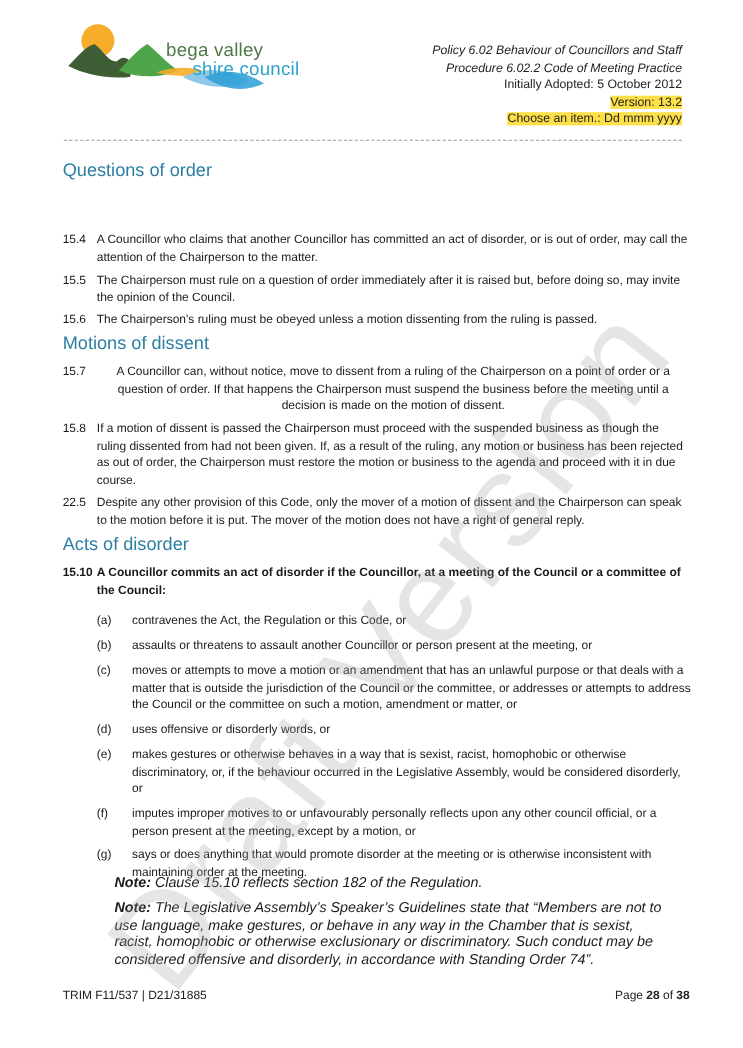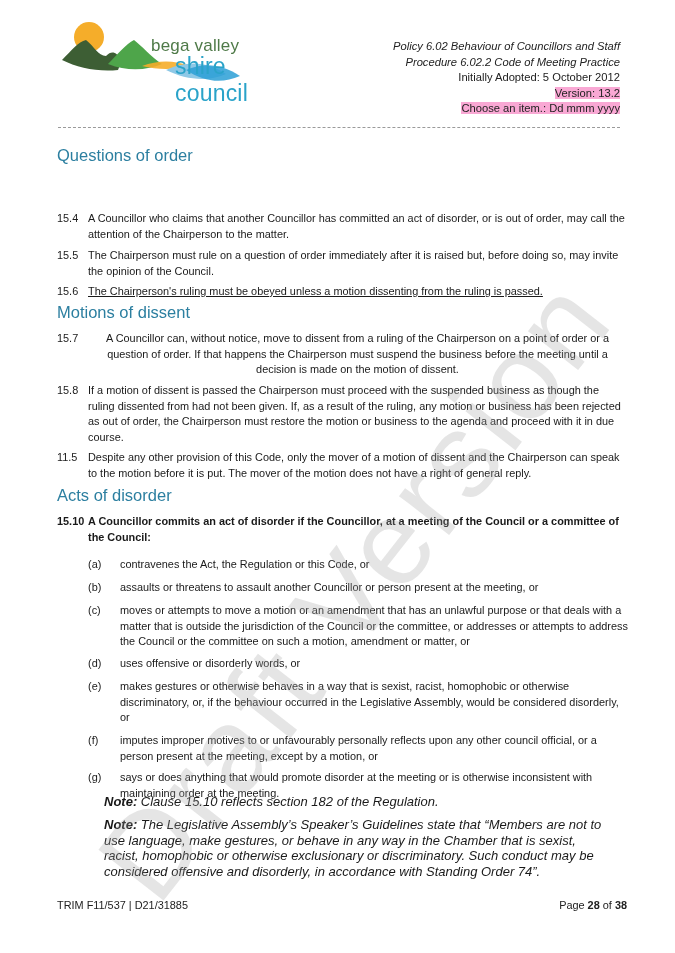--- a/index.html
+++ b/index.html
@@ -4,24 +4,24 @@
 <style>
   html, body { margin: 0; padding: 0; background: #ffffff; }
   body { width: 675px; height: 953px; position: relative; overflow: hidden;
          font-family: "Liberation Sans", "DejaVu Sans", sans-serif; color: #1a1a1a; }
   .page { position: absolute; left: 0; top: 0; width: 675px; height: 724px; }
 
   
   .logo { position: absolute; left: 58px; top: 20px; width: 240px; height: 76px; }
   .logo svg { position: absolute; left: 0; top: 0; }
   .logo-text-1 { position: absolute; left: 93px; top: 16px; font-size: 17px; color: #4f7a48; letter-spacing: 0.2px; }
-  .logo-text-2 { position: absolute; left: 117px; top: 33px; font-size: 23px; color: #2aa3c9; letter-spacing: 0.2px; }
+  .logo-text-2 { position: absolute; left: 117px; top: 33px; font-size: 17px; color: #2aa3c9; letter-spacing: 0.2px; }
   .header-right { position: absolute; right: 55px; top: 39px; text-align: right; font-size: 11.2px; line-height: 15.6px; color: #222; }
   .header-right .it { font-style: italic; }
-  .hl { background: #f9a8d4; }
+  .hl { background: #fde047; }
   .rule { position: absolute; left: 58px; right: 55px; top: 127px; border-top: 1px dashed #9a9a9a; }
 
   
   h2 { position: absolute; left: 57px; margin: 0; font-weight: normal; font-size: 16.5px; color: #2c7fa0; }
   .clause { position: absolute; left: 57px; width: 570px; font-size: 10.9px; line-height: 15.5px; }
   .clause .num { position: absolute; left: 0; top: 0; }
   .clause .txt { display: block; margin-left: 31px; }
   .sub { position: absolute; left: 88px; width: 540px; font-size: 10.9px; line-height: 15.5px; }
   .sub .lbl { position: absolute; left: 0; top: 0; }
   .sub .txt { display: block; margin-left: 32px; }
@@ -67,36 +67,36 @@
 
   <h2 style="top:146px;">Questions of order</h2>
   <div class="clause" style="top:211px;">
     <span class="num">15.4</span>
     <span class="txt">A Councillor who claims that another Councillor has committed an act of disorder, or is out of order, may call the attention of the Chairperson to the matter.</span>
   </div>
   <div class="clause" style="top:248px;">
     <span class="num">15.5</span>
     <span class="txt">The Chairperson must rule on a question of order immediately after it is raised but, before doing so, may invite the opinion of the Council.</span>
   </div>
-  <div class="clause" style="top:284px;text-decoration:underline;">
+  <div class="clause" style="top:284px;">
     <span class="num">15.6</span>
     <span class="txt">The Chairperson's ruling must be obeyed unless a motion dissenting from the ruling is passed.</span>
   </div>
 
   <h2 style="top:303px;">Motions of dissent</h2>
   <div class="clause" style="top:331px;text-align:center;">
     <span class="num">15.7</span>
     <span class="txt">A Councillor can, without notice, move to dissent from a ruling of the Chairperson on a point of order or a question of order. If that happens the Chairperson must suspend the business before the meeting until a decision is made on the motion of dissent.</span>
   </div>
   <div class="clause" style="top:383px;">
     <span class="num">15.8</span>
     <span class="txt">If a motion of dissent is passed the Chairperson must proceed with the suspended business as though the ruling dissented from had not been given. If, as a result of the ruling, any motion or business has been rejected as out of order, the Chairperson must restore the motion or business to the agenda and proceed with it in due course.</span>
   </div>
   <div class="clause" style="top:450px;">
-    <span class="num">11.5</span>
+    <span class="num">22.5</span>
     <span class="txt">Despite any other provision of this Code, only the mover of a motion of dissent and the Chairperson can speak to the motion before it is put. The mover of the motion does not have a right of general reply.</span>
   </div>
 
   <h2 style="top:486px;">Acts of disorder</h2>
   <div class="clause" style="top:514px;font-weight:bold;">
     <span class="num">15.10</span>
     <span class="txt" style="">A Councillor commits an act of disorder if the Councillor, at a meeting of the Council or a committee of the Council:</span>
   </div>
 
   <div class="sub" style="top:557px;">

